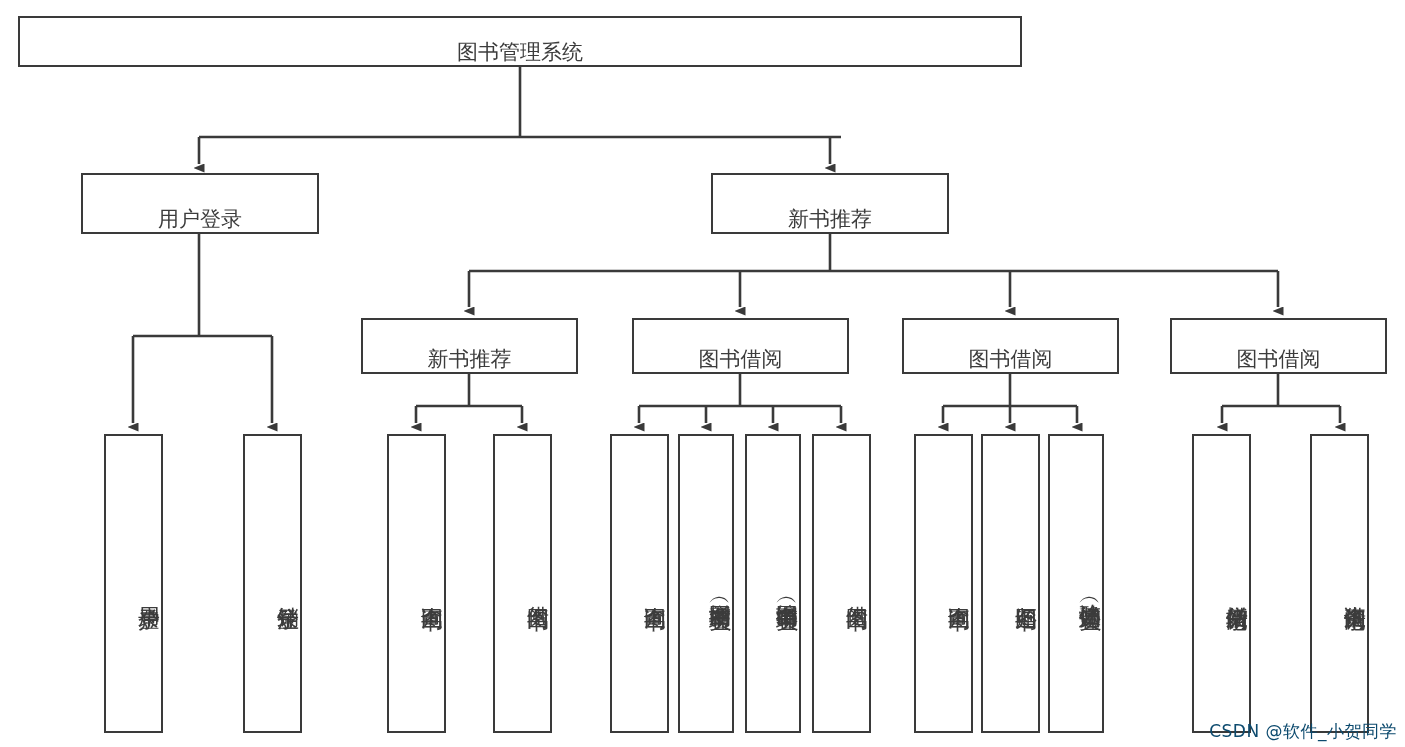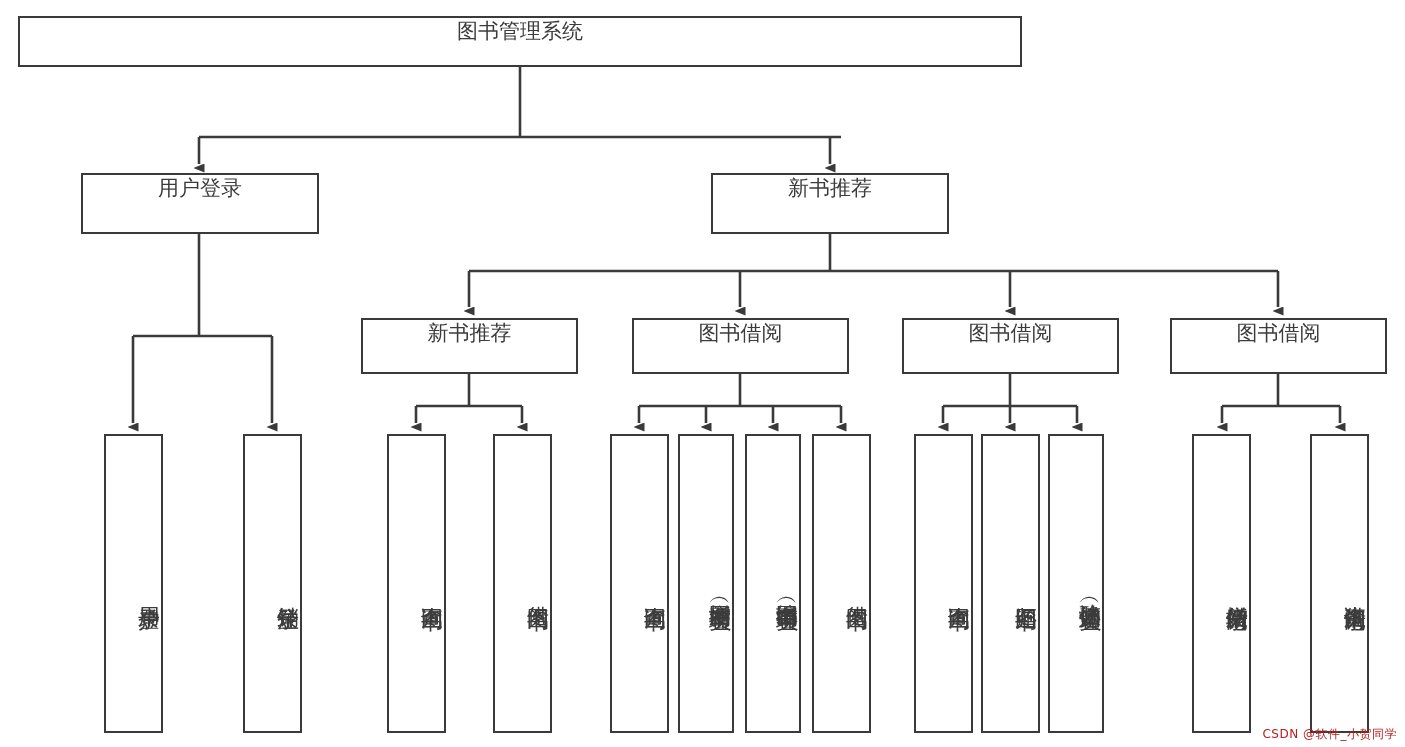--- a/index.html
+++ b/index.html
@@ -25,21 +25,21 @@
     width: 1405px;
     height: 747px;
     pointer-events: none;
   }
   .node {
     position: absolute;
     box-sizing: border-box;
     border: 2px solid #3a3a3a;
     background: #ffffff;
     display: flex;
-    align-items: flex-start;
+    align-items: flex-end;
     justify-content: center;
     text-align: center;
     color: #3c3c3c;
     line-height: 1.25;
   }
   .node.h {
     font-size: 21px;
   }
   .node.v {
     writing-mode: vertical-rl;
@@ -53,22 +53,22 @@
   }
   .node.v .vtext {
     writing-mode: vertical-rl;
     text-orientation: upright;
     display: block;
   }
   .watermark {
     position: absolute;
     right: 8px;
     bottom: 4px;
-    font-size: 12px;
-    color: #b91c1c;
+    font-size: 17px;
+    color: #0c4a6e;
     white-space: nowrap;
     letter-spacing: 0.5px;
   }
 </style>
 </head>
 <body>
 
 <div id="canvas">
 
   <svg id="wires" viewBox="0 0 1405 747" width="1405" height="747" xmlns="http://www.w3.org/2000/svg">

